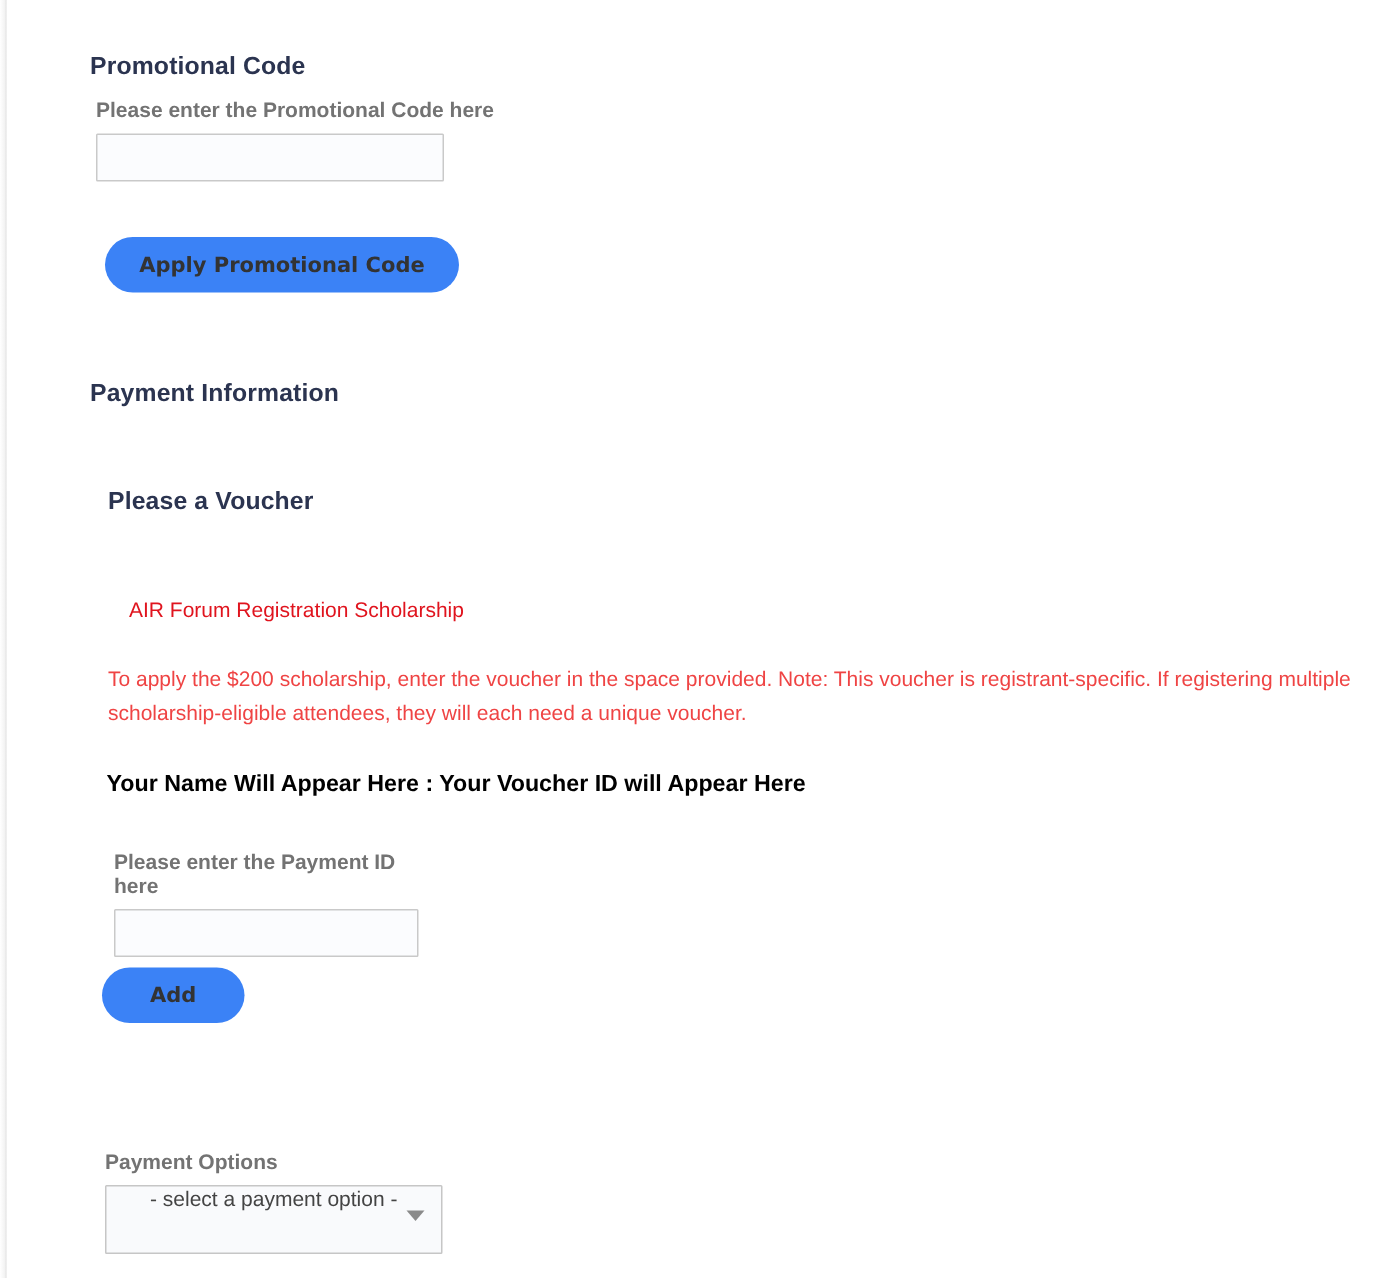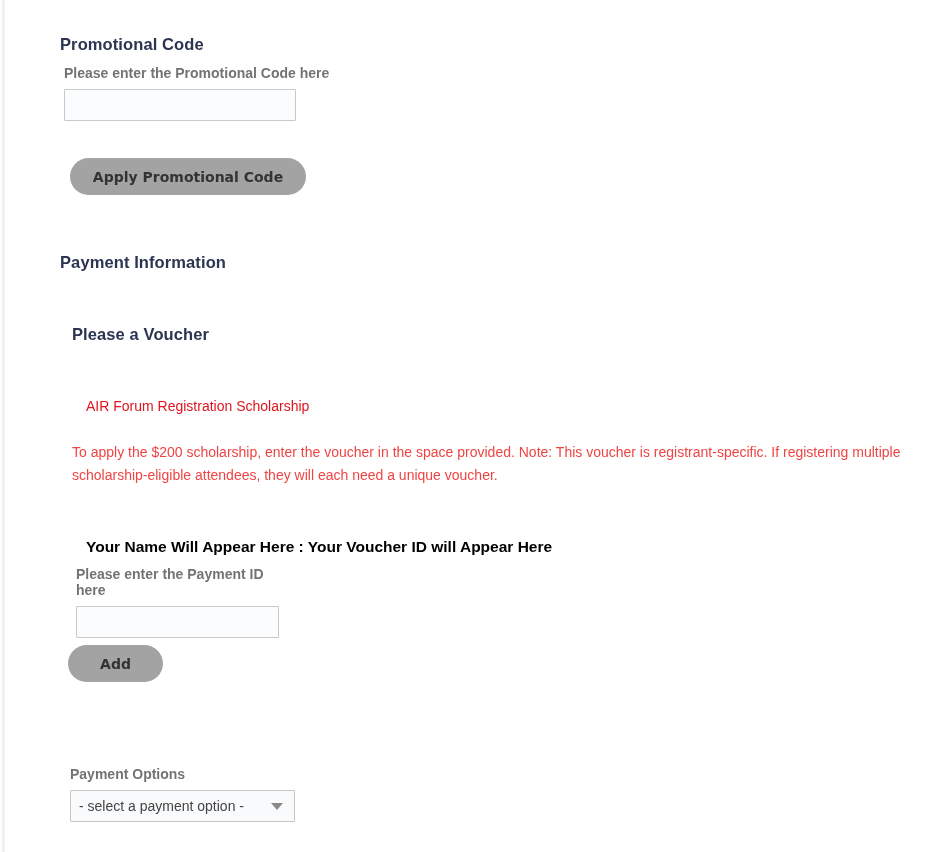--- a/index.html
+++ b/index.html
@@ -19,21 +19,21 @@
   .section-title { font-family: "Liberation Sans", sans-serif; font-weight: bold; font-size: 16.5px; }
   .label {
     color: #737373; font-size: 14px; font-weight: bold;
   }
   .text-input {
     box-sizing: border-box; background: #fbfcfe; border: 1px solid #c9c9c9;
     border-radius: 1px; outline: none; padding: 0 8px; font-size: 14px;
     font-family: "Liberation Sans", sans-serif;
   }
   .pill-btn {
-    box-sizing: border-box; background: #a3a3a3; border: none; border-radius: 19px;
+    box-sizing: border-box; background: #3b82f6; border: none; border-radius: 19px;
     color: #333333; font-weight: bold; font-size: 14px; cursor: pointer;
     font-family: "DejaVu Sans", sans-serif; display: flex; align-items: center; justify-content: center;
   }
   .red-title { color: #e0141e; font-size: 14px; font-weight: normal; margin-left: 14px; }
   .body-text { color: #ef4444; font-size: 14px; line-height: 23px; }
   .bold-line { color: #000000; font-size: 15.5px; font-weight: bold; }
   .select {
     box-sizing: border-box; background: #f9fafc; border: 1px solid #c6c6c6;
     border-radius: 1px; display: flex; align-items: center; padding: 0 8px;
     color: #444444; font-size: 14px; cursor: pointer;
@@ -58,29 +58,29 @@
 <button class="abs pill-btn" style="left:70px; top:158px; width:236px; height:37px;">Apply Promotional Code</button>
 
 <div class="abs section-title" style="left:60px; top:253px;">Payment Information</div>
 
 <div class="abs section-title" style="left:72px; top:325px;">Please a Voucher</div>
 
 <div class="abs red-title" style="left:72px; top:398px;">AIR Forum Registration Scholarship</div>
 
 <div class="abs body-text" style="left:72px; top:441px; width:830px;">To apply the $200 scholarship, enter the voucher in the space provided. Note: This voucher is registrant-specific. If registering multiple scholarship-eligible attendees, they will each need a unique voucher.</div>
 
-<div class="abs bold-line" style="left:86px; top:514px;margin-top:24px;">Your Name Will Appear Here : Your Voucher ID will Appear Here</div>
+<div class="abs bold-line" style="left:71px; top:514px;">Your Name Will Appear Here : Your Voucher ID will Appear Here</div>
 
 <div class="abs label" style="left:76px; top:566px; line-height:16px;">
   <div>Please enter the Payment ID</div>
   <div>here</div>
 </div>
 
 <input class="abs text-input" type="text" style="left: 76px; top: 606px; width: 203px; height: 32px;" placeholder="">
 
 <button class="abs pill-btn" style="left:68px; top:645px; width:95px; height:37px;text-align:right;">Add</button>
 
 <div class="abs label" style="left:70px; top:766px;">Payment Options</div>
 
-<div class="abs select" style="left:70px; top:790px; width:225px; height:32px;">
+<div class="abs select" style="left:70px; top:790px; width:225px; height:46px;flex-direction:column;">
   <span>- select a payment option -</span>
   <span class="caret"></span>
 </div>
 
 </body></html>

